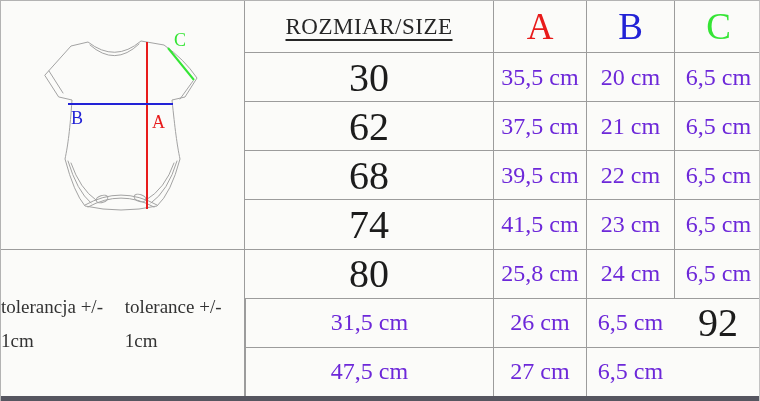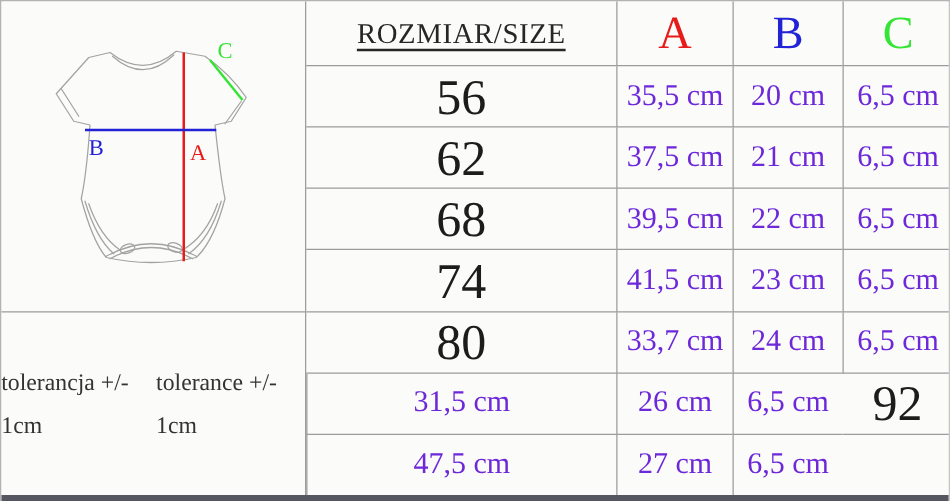--- a/index.html
+++ b/index.html
@@ -77,42 +77,42 @@
     <div>tolerance +/- 1cm</div>
   </div>
 
   <div class="size-table">
 
     <div class="cell head-size">ROZMIAR/SIZE</div>
     <div class="cell head-letter bl" style="color: rgb(232, 27, 27); fill: rgb(232, 27, 27);">A</div>
     <div class="cell head-letter bl" style="color: rgb(34, 34, 214); fill: rgb(34, 34, 214);">B</div>
     <div class="cell head-letter bl" style="color: rgb(53, 229, 53); fill: rgb(53, 229, 53);">C</div>
 
-    <div class="cell size-num">56</div>
+    <div class="cell size-num">30</div>
     <div class="cell val bl">35,5 cm</div>
     <div class="cell val bl">20 cm</div>
     <div class="cell val bl">6,5 cm</div>
 
     <div class="cell size-num">62</div>
     <div class="cell val bl">37,5 cm</div>
     <div class="cell val bl">21 cm</div>
     <div class="cell val bl">6,5 cm</div>
 
     <div class="cell size-num">68</div>
     <div class="cell val bl">39,5 cm</div>
     <div class="cell val bl">22 cm</div>
     <div class="cell val bl">6,5 cm</div>
 
     <div class="cell size-num">74</div>
     <div class="cell val bl">41,5 cm</div>
     <div class="cell val bl">23 cm</div>
     <div class="cell val bl">6,5 cm</div>
 
     <div class="cell size-num">80</div>
-    <div class="cell val bl">33,7 cm</div>
+    <div class="cell val bl">25,8 cm</div>
     <div class="cell val bl">24 cm</div>
     <div class="cell val bl">6,5 cm</div>
 
     <div class="cell val bl">31,5 cm</div>
     <div class="cell val bl">26 cm</div>
     <div class="cell val bl">6,5 cm</div>
 
     <div class="cell size-num">92</div>
     <div class="cell val bl">47,5 cm</div>
     <div class="cell val bl">27 cm</div>

